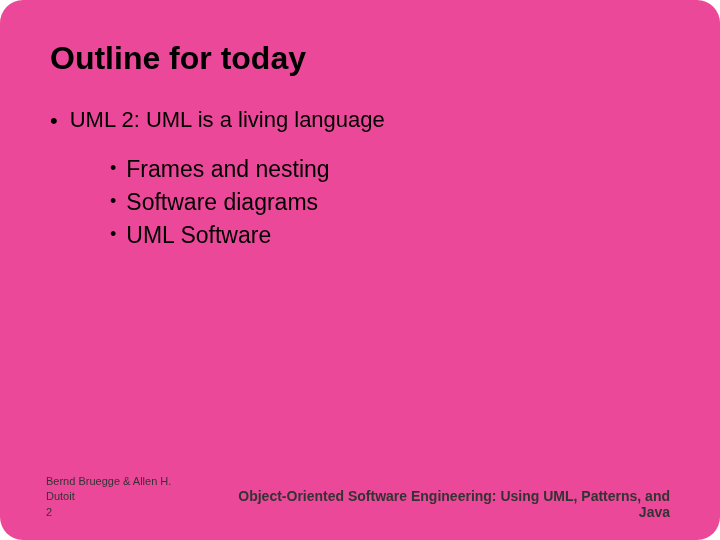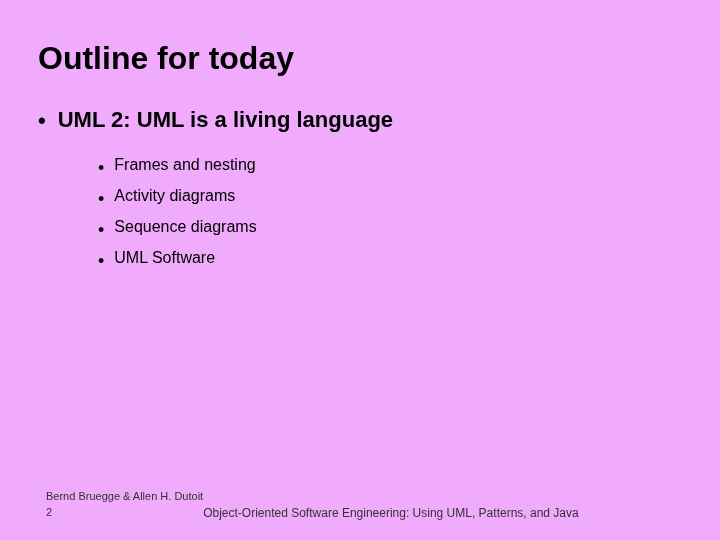--- a/index.html
+++ b/index.html
@@ -12,36 +12,36 @@
       width: 720px;
       height: 540px;
       background: #ffffff;
       font-family: Arial, Helvetica, sans-serif;
       overflow: hidden;
     }
 
     .slide {
       width: 720px;
       height: 540px;
-      background: #f0abfc;
-      padding: 40px 50px 30px 38px;
+      background: #ec4899;
+      padding: 40px 50px 30px 50px;
       position: relative;
+      border-radius: 23px;
     }
 
     .title {
       font-size: 32px;
       font-weight: bold;
       color: #000000;
       margin-bottom: 30px;
     }
 
     .main-bullets {
       list-style: none;
       margin-bottom: 20px;
-      font-weight: bold;
     }
 
     .main-bullets li {
       font-size: 22px;
       color: #000000;
       margin-bottom: 8px;
       display: flex;
       align-items: flex-start;
     }
 
@@ -52,78 +52,77 @@
       line-height: 1.3;
     }
 
     .sub-bullets {
       list-style: none;
       margin-left: 60px;
       margin-top: 10px;
     }
 
     .sub-bullets li {
-      font-size: 16px;
+      font-size: 23px;
       color: #000000;
       margin-bottom: 6px;
       display: flex;
       align-items: flex-start;
     }
 
     .sub-bullets li::before {
       content: "•";
       margin-right: 10px;
       font-size: 18px;
       line-height: 1.4;
     }
 
     .footer {
       position: absolute;
       bottom: 20px;
       left: 46px;
       right: 50px;
       display: flex;
-      justify-content: flex-start;
+      justify-content: flex-end;
       align-items: flex-end;
+      gap: 38px;
     }
 
     .footer-left {
       font-size: 11px;
       color: #333333;
       line-height: 1.4;
     }
 
     .footer-right {
-      font-size: 12px;
+      font-size: 14px;
       color: #333333;
       text-align: right;
+      font-weight: bold;
     }
   </style>
 </head>
 <body>
 
 <div class="slide">
 
   <div class="title">Outline for today</div>
 
   <ul class="main-bullets">
     <li>
       <span>UML 2: UML is a living language</span>
     </li>
   </ul>
 
   <ul class="sub-bullets">
     <li>
       <span>Frames and nesting</span>
     </li>
     <li>
-      <span>Activity diagrams</span>
-    </li>
-    <li>
-      <span>Sequence diagrams</span>
+      <span>Software diagrams</span>
     </li>
     <li>
       <span>UML Software</span>
     </li>
   </ul>
 
   <div class="footer">
     <div class="footer-left">
       <span>Bernd Bruegge &amp; Allen H. Dutoit</span><br>
       <span>2</span>

